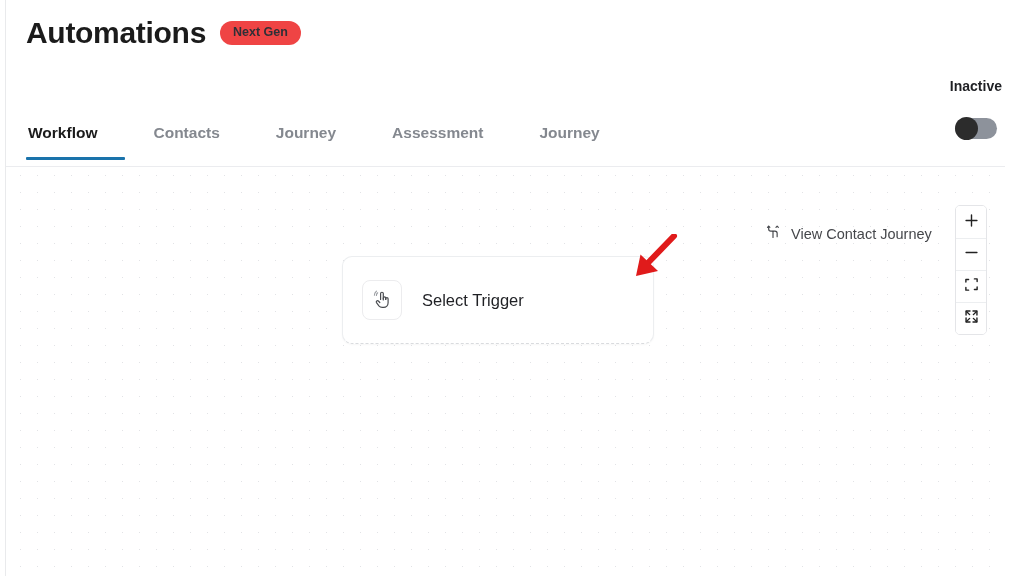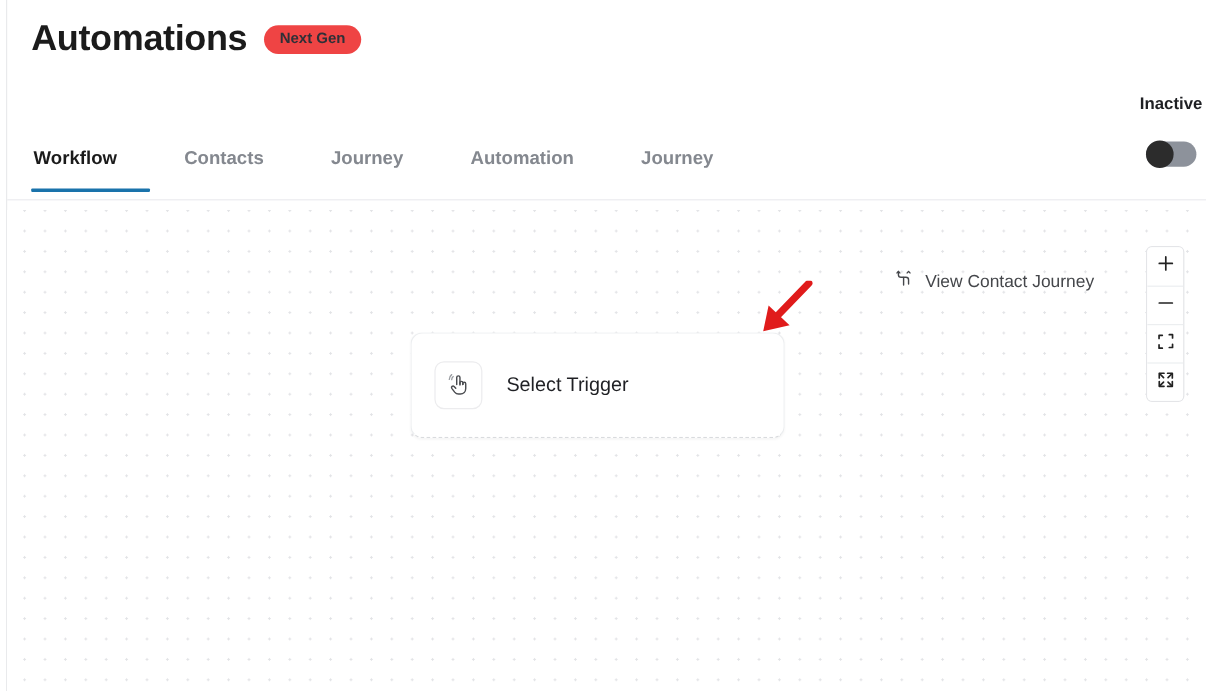--- a/index.html
+++ b/index.html
@@ -100,33 +100,32 @@
     position: absolute; left: 336px; top: 81px;
     width: 312px; height: 88px;
     background: #ffffff;
     border: 1px solid #eceef0;
     border-bottom: 1px dashed #d9dbde;
     border-radius: 10px;
     display: flex; align-items: center;
     padding-left: 19px; gap: 20px;
     cursor: pointer;
     box-shadow: 0 1px 2px rgba(20,20,30,0.035);
-    margin-top: 21px;
   }
   .trigger-icon-box {
     width: 40px; height: 40px; border-radius: 8px;
     border: 1px solid #ececee; background: #fff;
     display: flex; align-items: center; justify-content: center;
     flex: none;
   }
   .trigger-label { font-size: 16.5px; color: #1f2024; }
 
   
   .journey-btn {
-    position: absolute; left: 738px; top: 48px;
+    position: absolute; left: 758px; top: 48px;
     display: flex; align-items: center; gap: 9px;
     cursor: pointer;
   }
   .journey-text { font-size: 14.5px; color: #45474b; white-space: nowrap; }
 
   
   .red-arrow {
     position: absolute; left: 624px; top: 59px;
     width: 48px; height: 46px; pointer-events: none;
   }
@@ -171,21 +170,21 @@
     <div class="tab active">
       <span class="tab-inner">Workflow</span>
     </div>
     <div class="tab">
       <span class="tab-inner">Contacts</span>
     </div>
     <div class="tab">
       <span class="tab-inner">Journey</span>
     </div>
     <div class="tab">
-      <span class="tab-inner">Automation</span>
+      <span class="tab-inner">Assessment</span>
     </div>
     <div class="tab">
       <span class="tab-inner">Journey</span>
     </div>
   </div>
   <div class="tabs-divider"></div>
 
   <div class="canvas">
 
     <div class="trigger-card">

